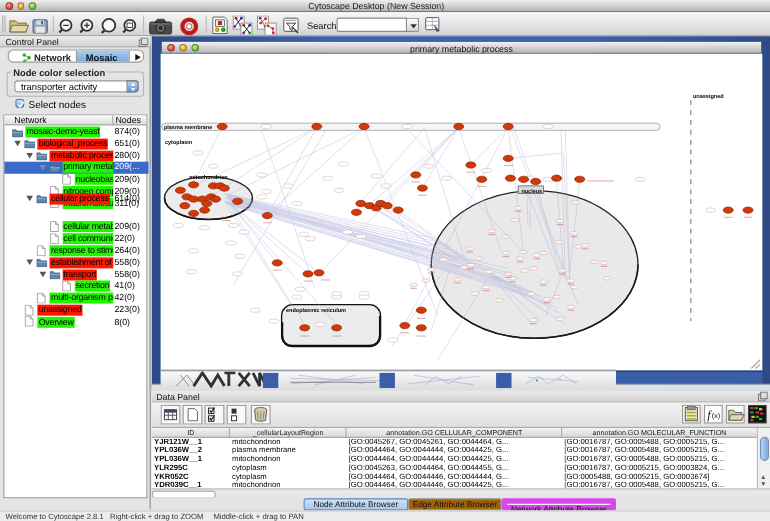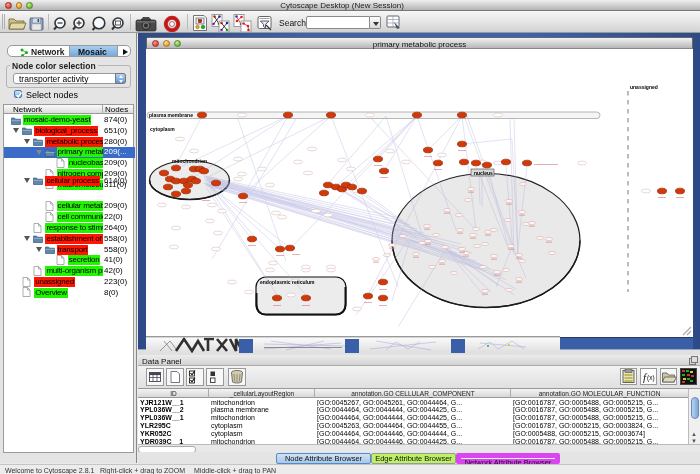--- a/index.html
+++ b/index.html
@@ -101,20 +101,27 @@
   <svg class="abs" style="left:386px;top:3px" width="16" height="16">
     <rect x="1" y="2" width="12" height="11" rx="1" fill="#fff" stroke="#556" stroke-width="0.9"></rect>
     <line x1="1" y1="5.5" x2="13" y2="5.5" stroke="#99a" stroke-width="0.7"></line>
       <line x1="1" y1="9" x2="13" y2="9" stroke="#99a" stroke-width="0.7"></line>
     <line x1="7" y1="2" x2="7" y2="13" stroke="#99a" stroke-width="0.7"></line>
     <path d="M8 8 L14 14 L11 15 Z" fill="#456"></path>
   </svg>
 </div>
 
 <div class="abs" style="left:0;top:33px;width:137px;height:430px;background:#e4e4e4;border-right:1px solid #888">
+  <div class="abs" style="left:0;top:0;width:137px;height:10px;background:linear-gradient(#ececec,#d2d2d2);border-bottom:1px solid #aaa">
+    <div class="abs" style="left:5px;top:1px;font-size:8px;color:#111">Control Panel</div>
+    <svg class="abs" style="left:126px;top:1px" width="9" height="9">
+        <rect x="0.5" y="2.5" width="6" height="6" fill="none" stroke="#777" stroke-width="1"></rect>
+        <rect x="2.5" y="0.5" width="6" height="6" fill="#ddd" stroke="#777" stroke-width="1"></rect>
+      </svg>
+  </div>
 
   <div class="abs" style="left:7px;top:12px;width:124px;height:11.5px;border:1px solid #9a9a9a;border-radius:5px;background:#fdfdfd;overflow:hidden">
     <div class="abs" style="left:61px;top:0;width:49px;height:11.5px;background:linear-gradient(#a7cdf0,#6da3d8);border-left:1px solid #9a9a9a;border-right:1px solid #9a9a9a"></div>
     <svg class="abs" style="left:12px;top:1.5px" width="9" height="9">
         <circle cx="2" cy="2" r="1.5" fill="#2a2"></circle>
         <circle cx="6.5" cy="4.5" r="1.5" fill="#2a2"></circle>
         <circle cx="2.5" cy="7.5" r="1.5" fill="#2a2"></circle>
         <path d="M2 2 L6.5 4.5 L2.5 7.5" stroke="#2a2" stroke-width="0.8" fill="none"></path>
       </svg>
     <div class="abs" style="left:23px;top:1px;font-size:8.5px;font-weight:bold;color:#222">Network</div>
@@ -771,21 +778,21 @@
     </div>
   </div>
 
   <div class="abs" style="left:0;top:89px;width:562px;height:8px;background:#e8e8e8;border-top:1px solid #bbb">
     <div class="abs" style="left:0;top:0.5px;width:58px;height:7px;background:#fff;border:1px solid #aaa;border-radius:3px"></div>
   </div>
 </div>
 
 <div class="abs" style="left:138px;top:452px;width:562px;height:12px;background:#e4e4e4">
   <div class="abs" style="left:138px;top:0.5px;width:95px;height:11px;background:linear-gradient(#cfe2f5,#a8c8e8);border:1px solid #5588cc;border-radius:2px;text-align:center;font-size:7.5px;line-height:10px;color:#111">Node Attribute Browser</div>
-  <div class="abs" style="left:233px;top:0.5px;width:85px;height:11px;background:#bef264;border:1px solid #999;border-radius:2px;text-align:center;font-size:7.5px;line-height:10px;color:#111">Edge Attribute Browser</div>
+  <div class="abs" style="left:233px;top:0.5px;width:85px;height:11px;background:#a16207;border:1px solid #999;border-radius:2px;text-align:center;font-size:7.5px;line-height:10px;color:#111">Edge Attribute Browser</div>
   <div class="abs" style="left:318px;top:0.5px;width:104px;height:11px;background:#f2f2f2;border:5px solid #d946ef;border-radius:2px;text-align:center;font-size:7.5px;line-height:10px;color:#111">Network Attribute Browser</div>
 </div>
 
 <div class="abs" style="left:0;top:464px;width:700px;height:10px;background:#ececec;border-top:1px solid #c5c5c5">
   <div class="abs" style="left:5px;top:1.5px;font-size:7px;color:#333">Welcome to Cytoscape 2.8.1</div>
   <div class="abs" style="left:100px;top:1.5px;font-size:7px;color:#333">Right-click + drag to ZOOM</div>
   <div class="abs" style="left:194px;top:1.5px;font-size:7px;color:#333">Middle-click + drag to PAN</div>
 </div>
 
 </body></html>

